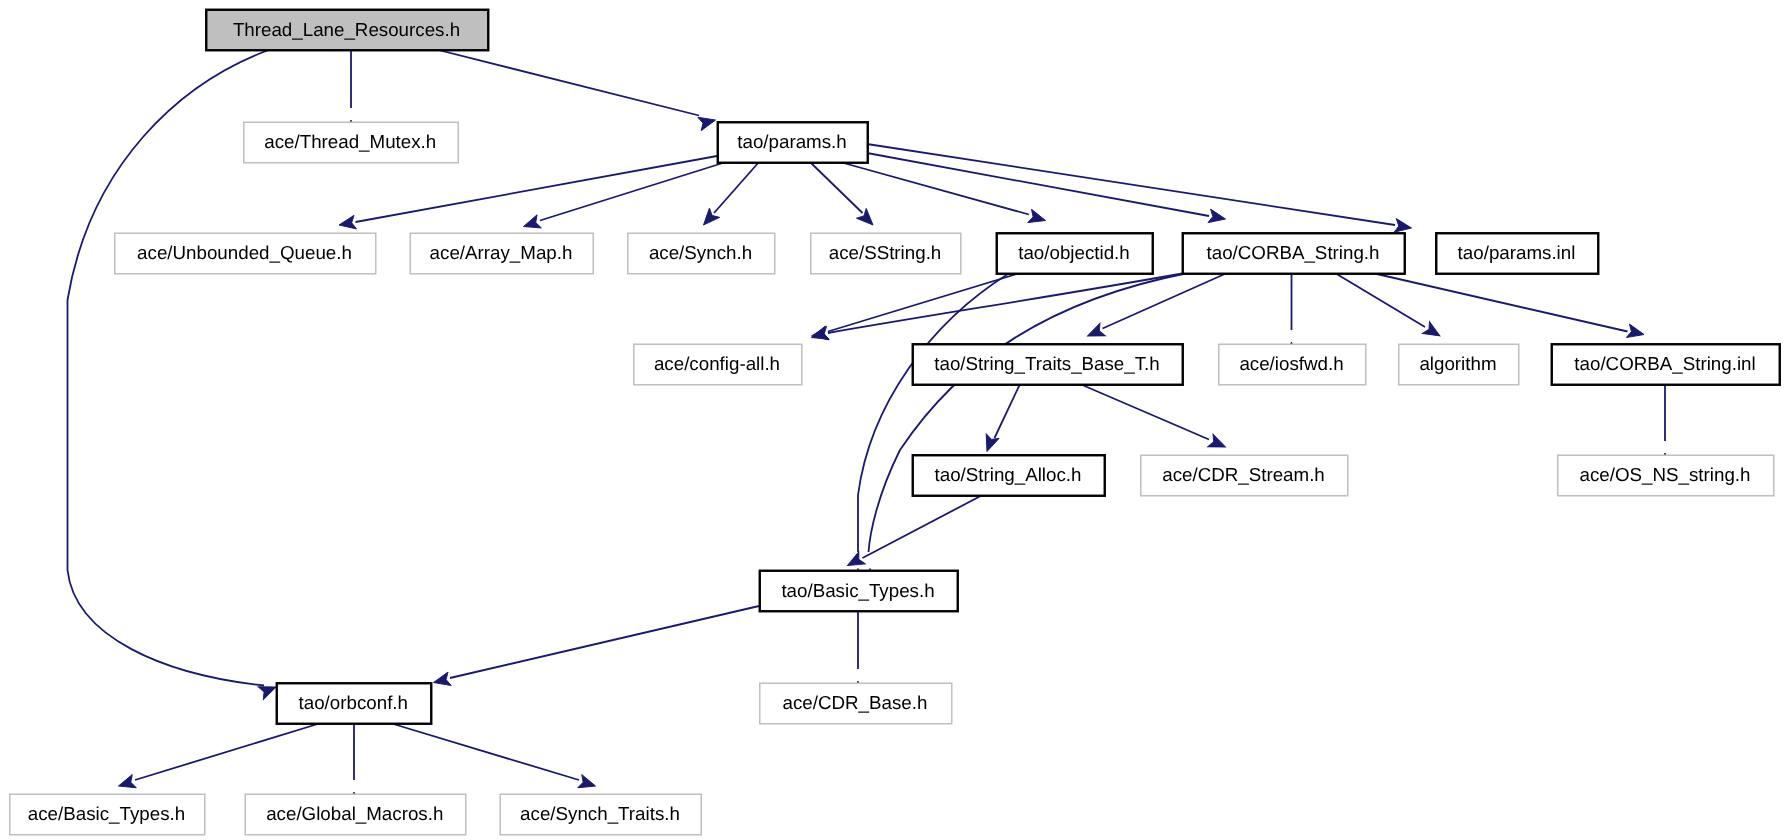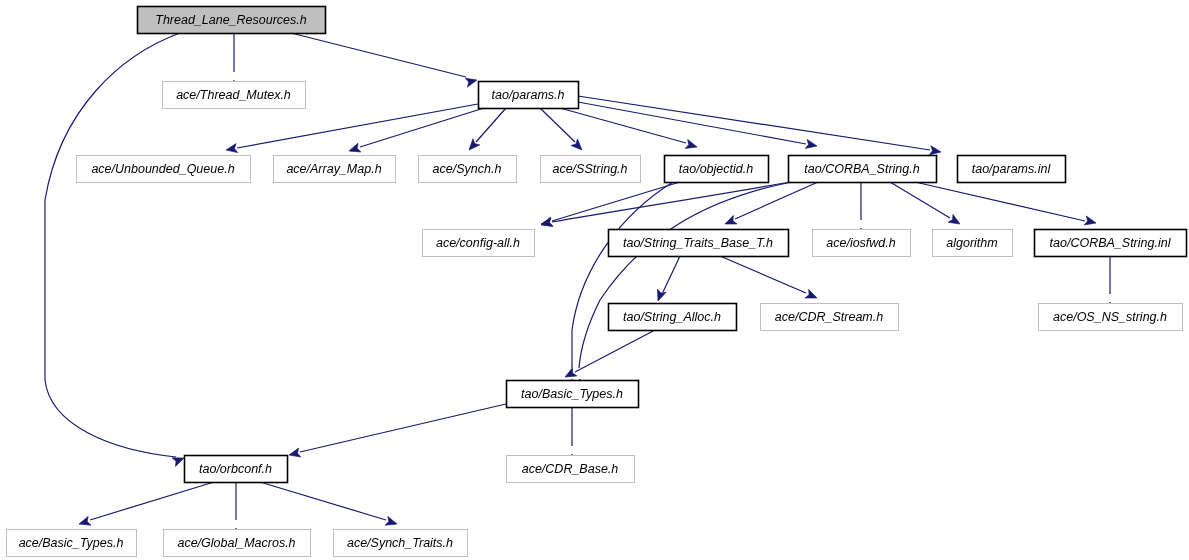--- a/index.html
+++ b/index.html
@@ -10,21 +10,20 @@
   body {
     width: 1189px;
     height: 560px;
     font-family: "Liberation Sans", sans-serif;
     overflow: hidden;
   }
   #graph-root {
     position: relative;
     width: 1189px;
     height: 560px;
-    font-style: italic;
   }
   svg#dep-graph {
     display: block;
     width: 1189px;
     height: 560px;
   }
   .node-box {
     fill: #ffffff;
     stroke: #bfbfbf;
     stroke-width: 1;

